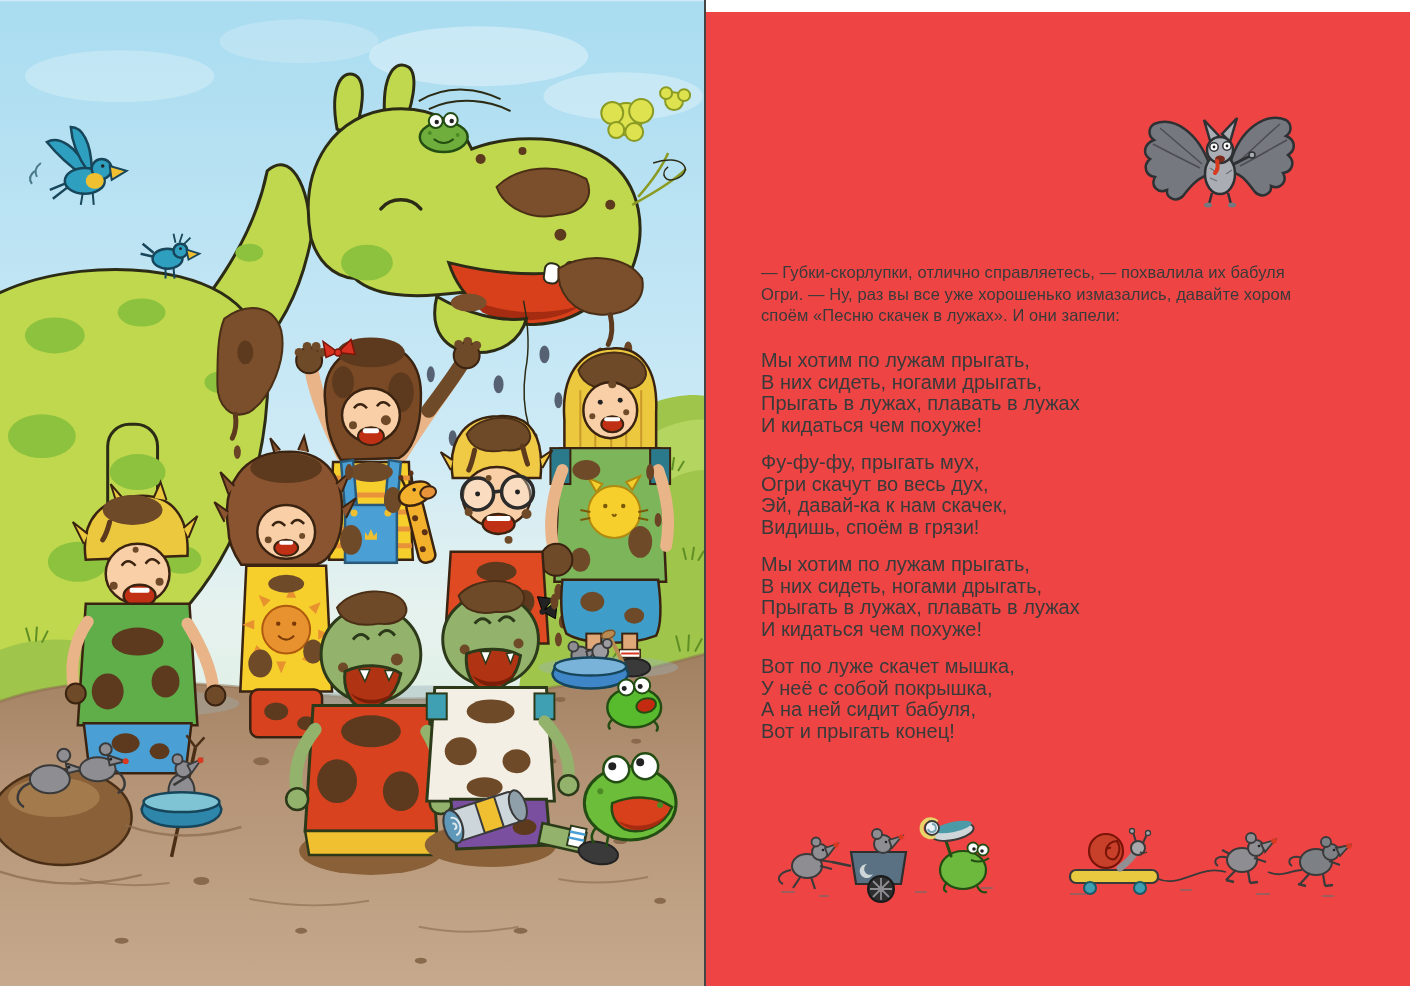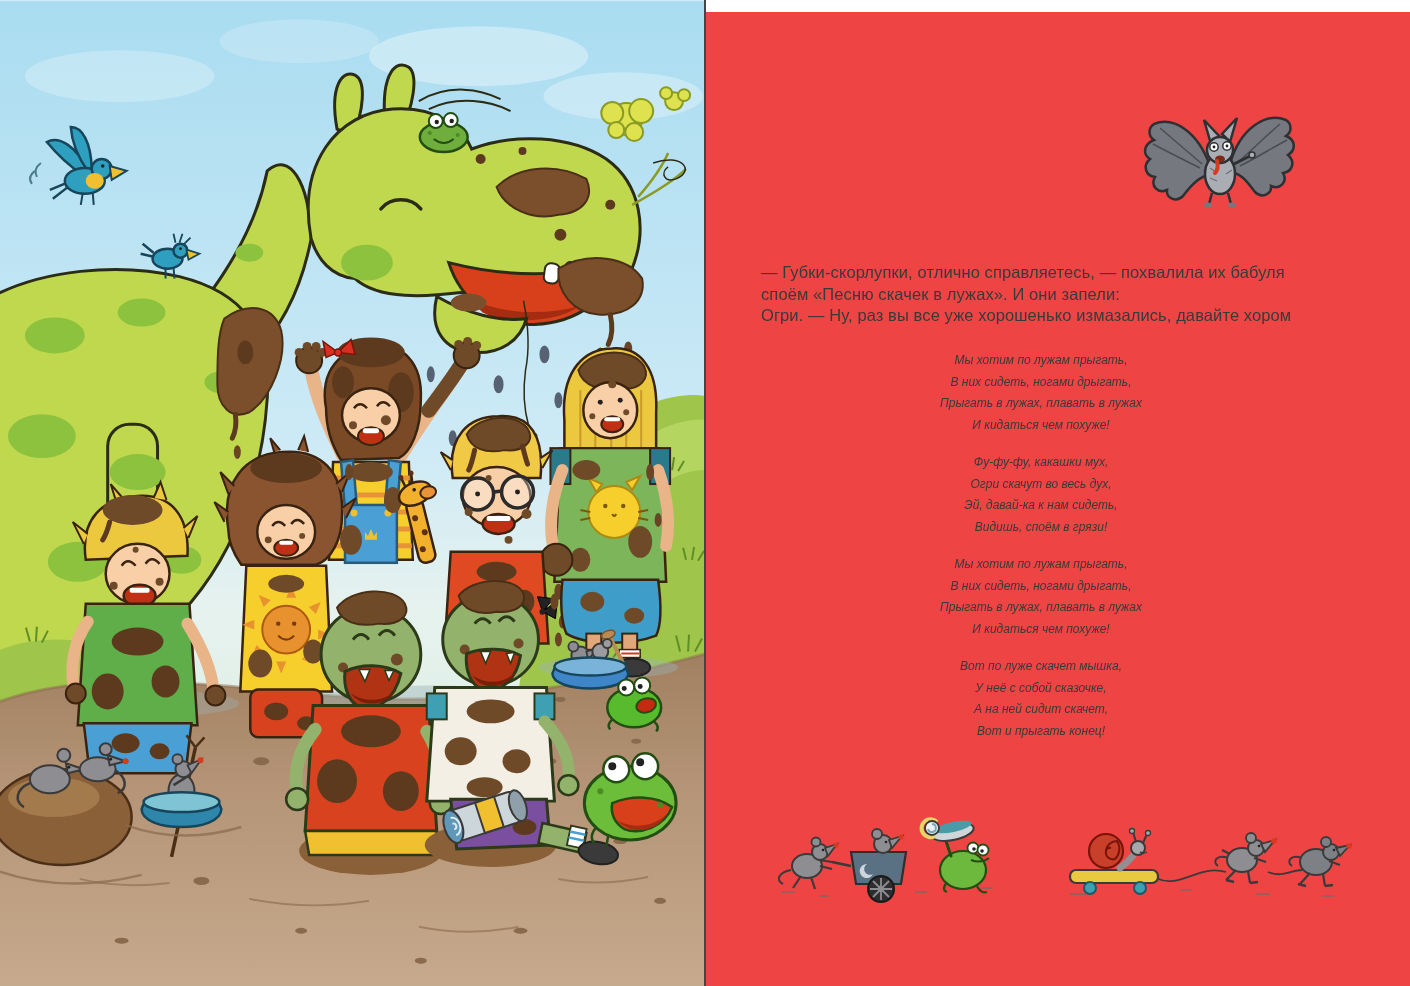--- a/index.html
+++ b/index.html
@@ -14,22 +14,22 @@
   }
   .left-page svg{display:block;width:100%;height:100%;}
   .right-page{position:absolute;left:706px;top:12px;width:704px;height:986px;background:#ef4444;}
   .bat-art{position:absolute;left:434px;top:92px;width:160px;height:112px;}
   .para{
     position:absolute;left:55px;top:250px;width:575px;
     font-size:16.5px;line-height:21.6px;color:#3a3a3a;letter-spacing:.1px;
   }
   .para-line{white-space:nowrap;}
   .poem{
-    position:absolute;left:55px;top:338px;width:560px;text-align:center;
-    font-style:italic;font-size:12px;line-height:21.5px;color:#3a3a3a;
+    position:absolute;left:55px;top:338px;width:560px;text-align:left;
+    font-size:20px;line-height:21.5px;color:#3a3a3a;
   }
   .stanza{margin:0 0 16px 0;}
   .art-bl{position:absolute;left:69px;top:796px;width:226px;height:96px;}
   .art-br{position:absolute;left:354px;top:806px;width:302px;height:84px;}
 </style>
 </head>
 <body>
 
 <div class="spread">
 
@@ -564,47 +564,47 @@
         <path d="M94,60 L110,52" stroke="#2e3134" stroke-width="3" stroke-linecap="round"></path>
         <circle cx="112" cy="51" r="3" fill="#aaadb3" stroke="#2e3134" stroke-width="1.5"></circle>
         <path d="M72,89 l-3,11 M88,89 l3,11" stroke="#2e3134" stroke-width="2.5"></path>
         <ellipse cx="68" cy="101" rx="4" ry="2.5" fill="#75787e"></ellipse>
           <ellipse cx="92" cy="101" rx="4" ry="2.5" fill="#75787e"></ellipse>
       </g>
     </svg>
 
     <div class="para">
       <div class="para-line">— Губки-скорлупки, отлично справляетесь, — похвалила их бабуля</div>
+      <div class="para-line">Огри. — Ну, раз вы все уже хорошенько измазались, давайте хором</div>
       <div class="para-line">споём «Песню скачек в лужах». И они запели:</div>
-      <div class="para-line">Огри. — Ну, раз вы все уже хорошенько измазались, давайте хором</div>
     </div>
 
     <div class="poem">
       <div class="stanza">
         <div>Мы хотим по лужам прыгать,</div>
         <div>В них сидеть, ногами дрыгать,</div>
         <div>Прыгать в лужах, плавать в лужах</div>
         <div>И кидаться чем похуже!</div>
       </div>
       <div class="stanza">
-        <div>Фу-фу-фу, какашки мух,</div>
+        <div>Фу-фу-фу, прыгать мух,</div>
         <div>Огри скачут во весь дух,</div>
-        <div>Эй, давай-ка к нам сидеть,</div>
+        <div>Эй, давай-ка к нам скачек,</div>
         <div>Видишь, споём в грязи!</div>
       </div>
       <div class="stanza">
         <div>Мы хотим по лужам прыгать,</div>
         <div>В них сидеть, ногами дрыгать,</div>
         <div>Прыгать в лужах, плавать в лужах</div>
         <div>И кидаться чем похуже!</div>
       </div>
       <div class="stanza">
         <div>Вот по луже скачет мышка,</div>
-        <div>У неё с собой сказочке,</div>
-        <div>А на ней сидит скачет,</div>
+        <div>У неё с собой покрышка,</div>
+        <div>А на ней сидит бабуля,</div>
         <div>Вот и прыгать конец!</div>
       </div>
     </div>
 
     <svg class="art-bl" viewBox="0 0 226 96">
       <g stroke="#6a6a6a" stroke-width="1.5" opacity="0.8">
         <path d="M6,84 h14 M44,88 h10 M140,84 h12 M206,80 h12" fill="none"></path>
       </g>
       <g>
         <path d="M16,62 C4,64 0,72 8,76" stroke="#3a3a3a" stroke-width="2" fill="none"></path>

